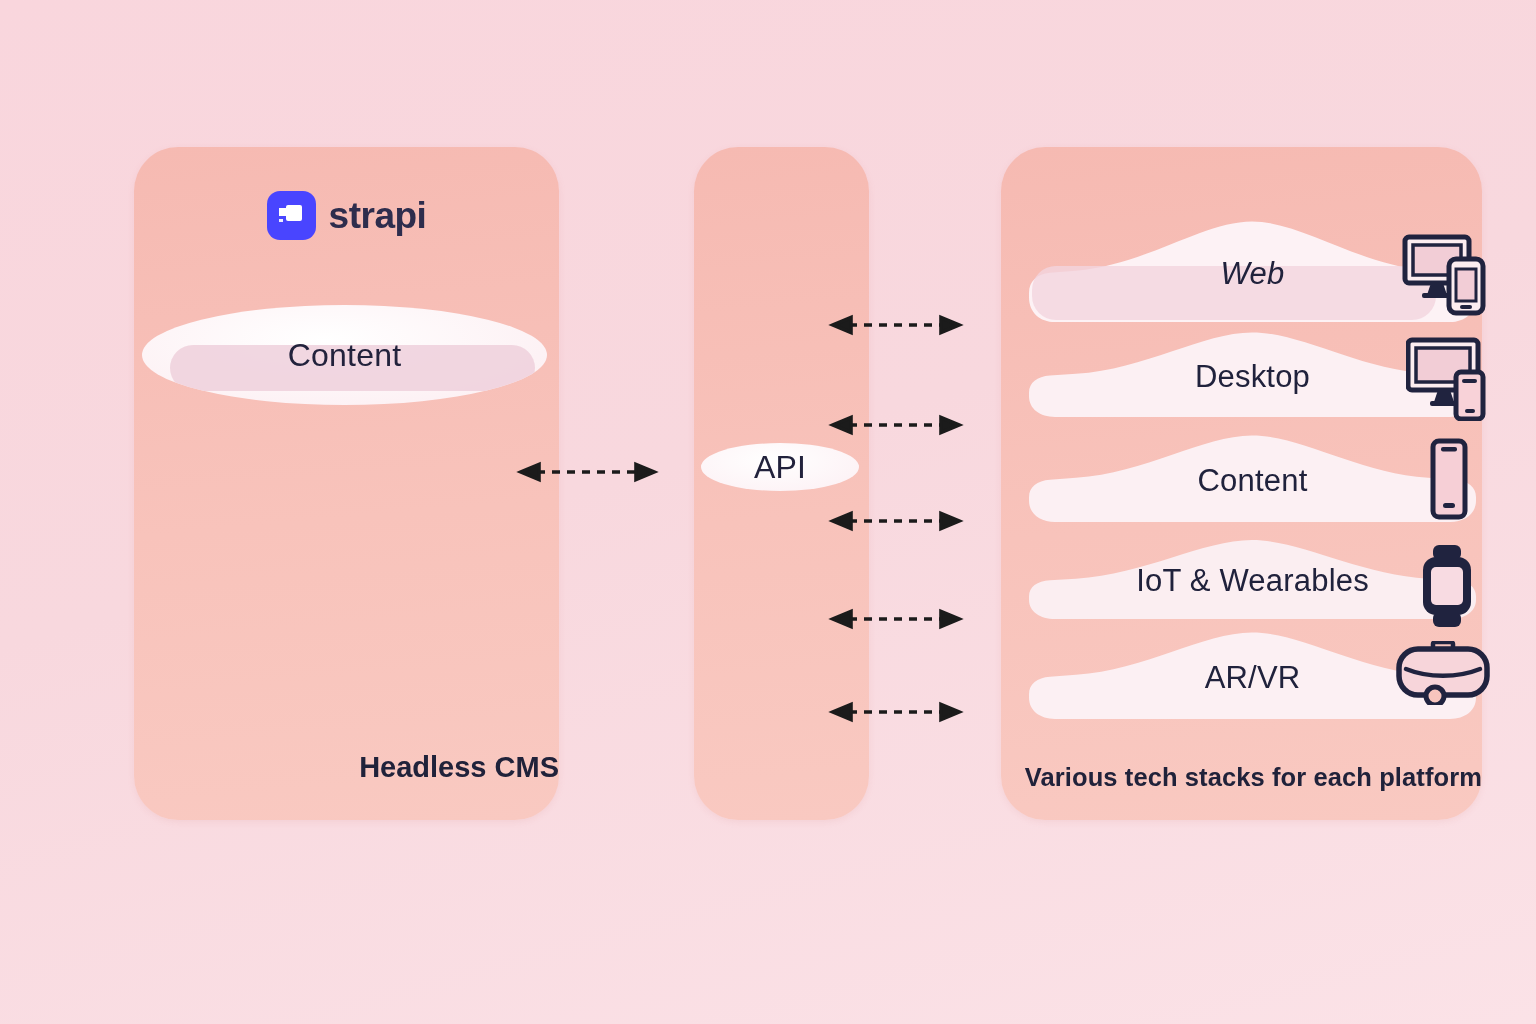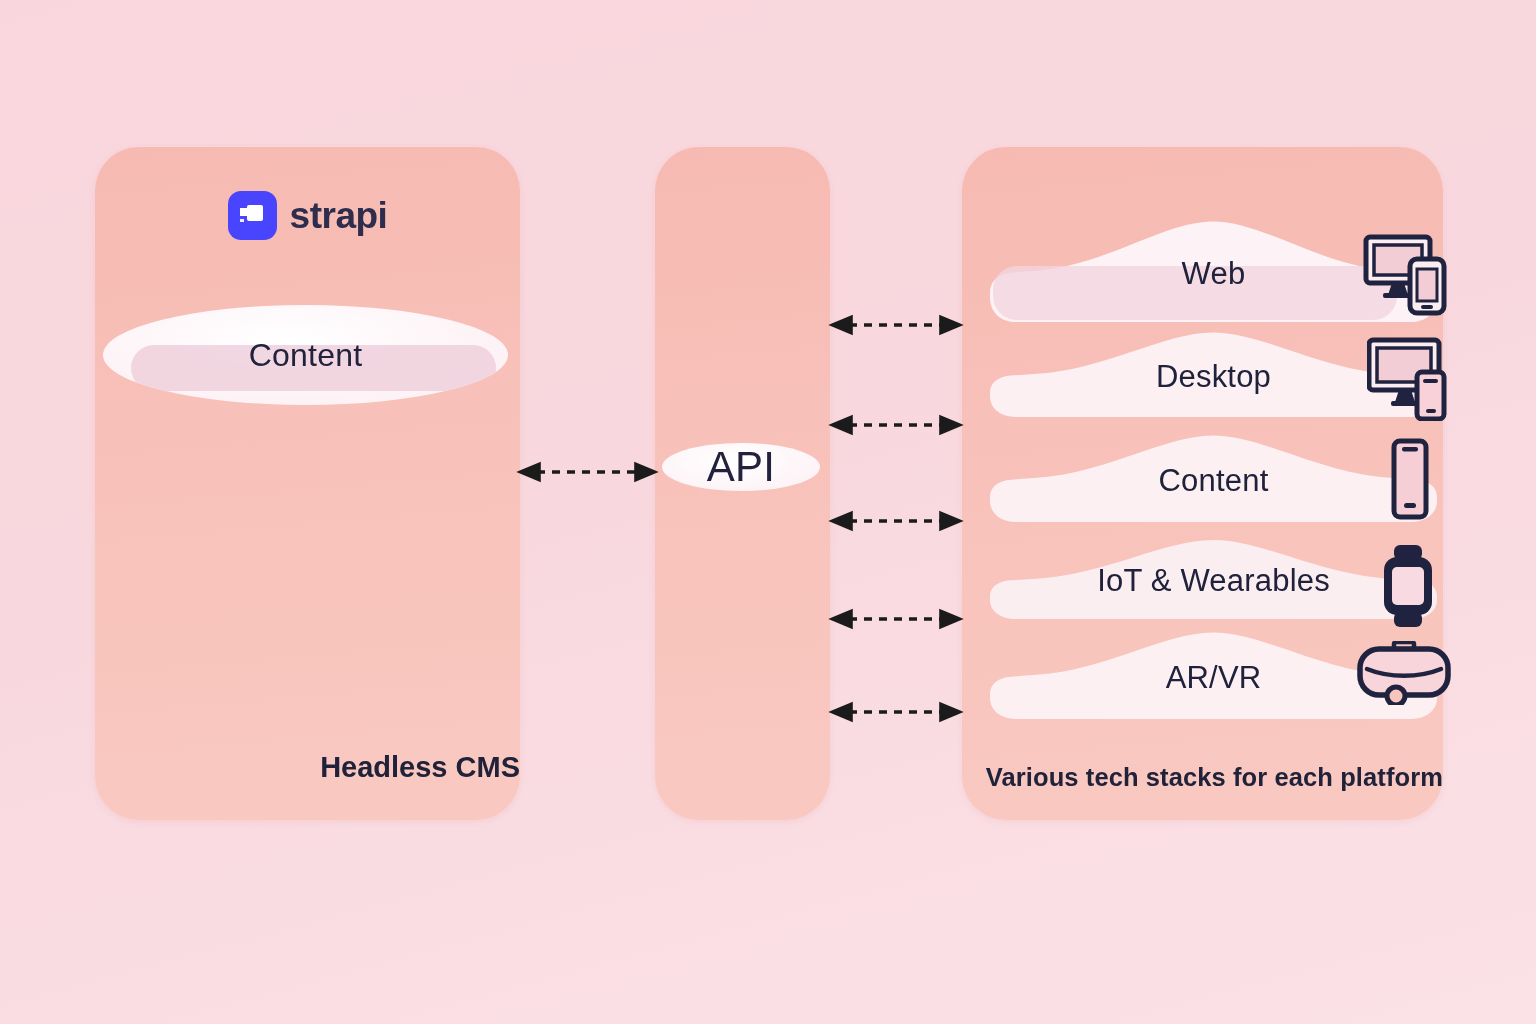--- a/index.html
+++ b/index.html
@@ -5,20 +5,21 @@
   html,body{margin:0;padding:0;}
   body{
     width:1536px;height:1024px;position:relative;overflow:hidden;
     font-family:"Liberation Sans","DejaVu Sans",sans-serif;
     background:linear-gradient(165deg,#f9d6dd 0%,#f8d8de 45%,#fbe2e7 100%);
   }
   .panel{
     position:absolute;border-radius:44px;
     background:linear-gradient(175deg,#f6bab2 0%,#f8c3bb 55%,#f9c9c1 100%);
     box-shadow:0 2px 6px rgba(214,140,140,.15);
+    margin-left:39px;
   }
   #left-panel{left:95px;top:147px;width:425px;height:673px;}
   #middle-panel{left:655px;top:147px;width:175px;height:673px;}
   #right-panel{left:962px;top:147px;width:481px;height:673px;}
 
   .logo-row{position:absolute;top:44px;left:0;width:100%;display:flex;align-items:center;justify-content:center;gap:13px;}
   .logo-badge{width:49px;height:49px;border-radius:13px;background:#4945ff;position:relative;flex:0 0 auto;}
   .wordmark{font-size:37px;font-weight:700;color:#2e2d4d;letter-spacing:-.5px;}
 
   .ellipse{
@@ -37,21 +38,21 @@
     font-weight:700;color:#20223a;
   }
   #left-caption{bottom:36px;font-size:29px;}
   #right-caption{bottom:28px;font-size:25.5px;letter-spacing:.1px;}
 
   #api-ellipse{
     position:absolute;left:7px;top:296px;width:158px;height:48px;border-radius:50%;
     background:radial-gradient(ellipse at 45% 35%,#ffffff 0%,#fdf3f6 75%,#fbecf0 100%);
     display:flex;align-items:center;justify-content:center;
   }
-  #api-ellipse .node-label{font-size:42px;}
+  #api-ellipse .node-label{font-size:32px;}
 
   .platform-row{position:absolute;left:28px;width:447px;}
   .hill{position:absolute;left:0;top:0;width:100%;height:100%;}
   .platform-label{
     position:absolute;left:0;top:55%;width:100%;transform:translateY(-50%);
     text-align:center;font-size:31px;color:#20223c;letter-spacing:.2px;
   }
   .web-band{left:3px;top:48%;width:404px;height:50%;background:#f2d4df;opacity:.8;}
   .platform-icon{position:absolute;}
 
@@ -82,21 +83,21 @@
 </div>
 
 <div class="panel" id="middle-panel">
   <div id="api-ellipse">
     <span class="node-label">API</span>
   </div>
 </div>
 
 <div class="panel" id="right-panel">
 
-  <div class="platform-row" style="top:68px;height:107px;">
+  <div class="platform-row" style="top:68px;height:107px;font-style:italic;">
     <svg class="hill" viewBox="0 0 447 100" preserveAspectRatio="none">
       <path d="M26 100 L421 100 C436 100 447 91 447 77 L447 73 C447 62 439 55 426 54 L399 52 C330 47 272 6 223 6 C174 6 116 47 47 52 L21 54 C8 55 0 62 0 73 L0 77 C0 91 11 100 26 100 Z" fill="#fdf2f5"></path>
     </svg>
     <div class="band web-band"></div>
     <div class="platform-label">Web</div>
     <svg class="platform-icon" style="right:-12px;top:18px;" width="86" height="86" viewBox="0 0 86 86">
       <rect x="3" y="4" width="64" height="46" rx="4" fill="#fcedf0" stroke="#20233f" stroke-width="5"></rect>
       <rect x="11" y="12" width="48" height="30" fill="#f2cdd6" stroke="#20233f" stroke-width="3.5"></rect>
       <polygon points="29,50 41,50 45,62 25,62" fill="#20233f"></polygon>
       <rect x="20" y="60" width="30" height="5" rx="2" fill="#20233f"></rect>

